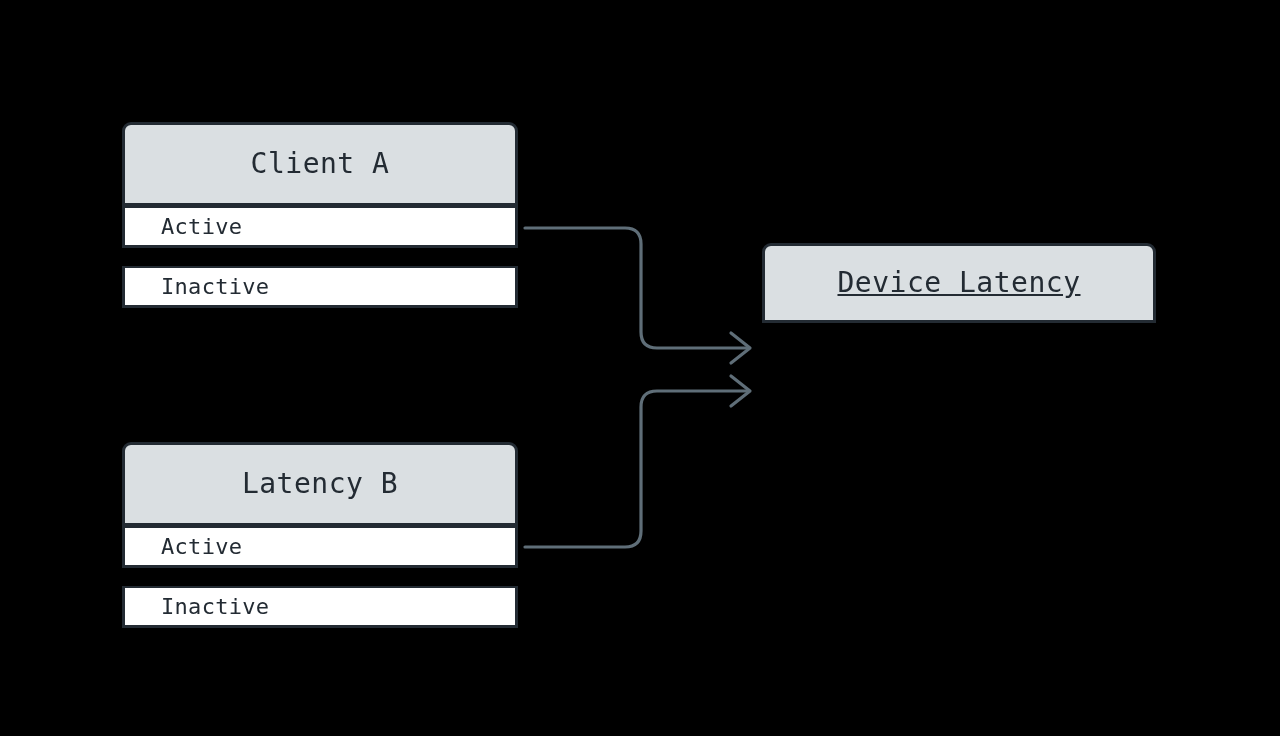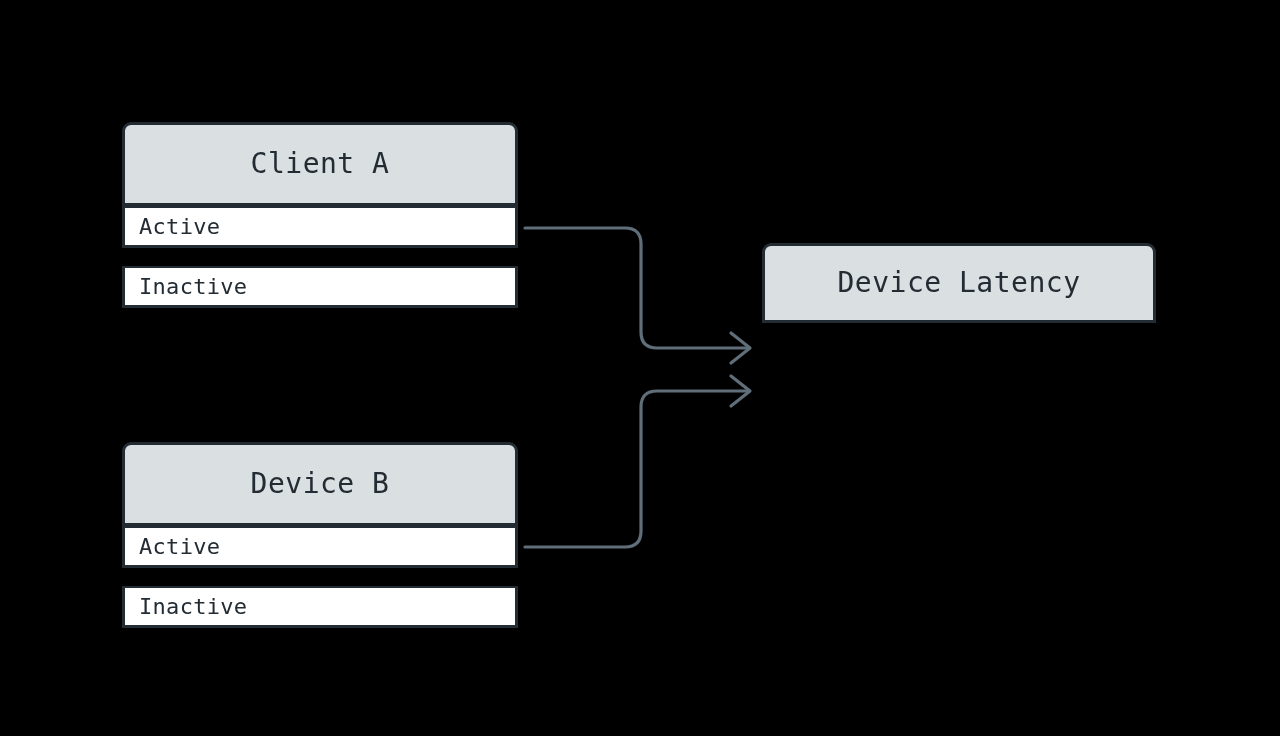--- a/index.html
+++ b/index.html
@@ -62,34 +62,34 @@
   .node-row {
     box-sizing: border-box;
     background: #ffffff;
     border: 3px solid #232b33;
     border-top-width: 2px;
     color: #232b33;
     font-size: 22px;
     line-height: 1;
     display: flex;
     align-items: center;
-    padding-left: 14px;
+    padding-left: 36px;
     letter-spacing: 0.3px;
     text-align: right;
   }
 
   .node-row + .node-row {
     margin-top: 18px;
   }
 
   
   .node-client .node-header { height: 84px; }
   .node-client .node-row    { height: 42px; }
 
-  .node-latency .node-header { height: 80px; }
+  .node-latency .node-header { height: 80px; text-decoration: underline; }
   .node-latency .node-row    { height: 42px; }
 </style>
 </head>
 <body>
 
 <div id="canvas">
 
   <svg id="edges" width="1280" height="736" viewBox="0 0 1280 736" fill="none">
 
     <g>
@@ -105,21 +105,21 @@
 
   <div class="node node-client" style="left:122px; top:122px; width:396px;">
     <div class="node-header">Client A</div>
     <div class="node-rows">
       <div class="node-row">Active</div>
       <div class="node-row">Inactive</div>
     </div>
   </div>
 
   <div class="node node-client" style="left:122px; top:442px; width:396px;">
-    <div class="node-header">Device B</div>
+    <div class="node-header">Latency B</div>
     <div class="node-rows">
       <div class="node-row">Active</div>
       <div class="node-row">Inactive</div>
     </div>
   </div>
 
   <div class="node node-latency" style="left:762px; top:243px; width:394px;">
     <div class="node-header">Device Latency</div>
   </div>
 

